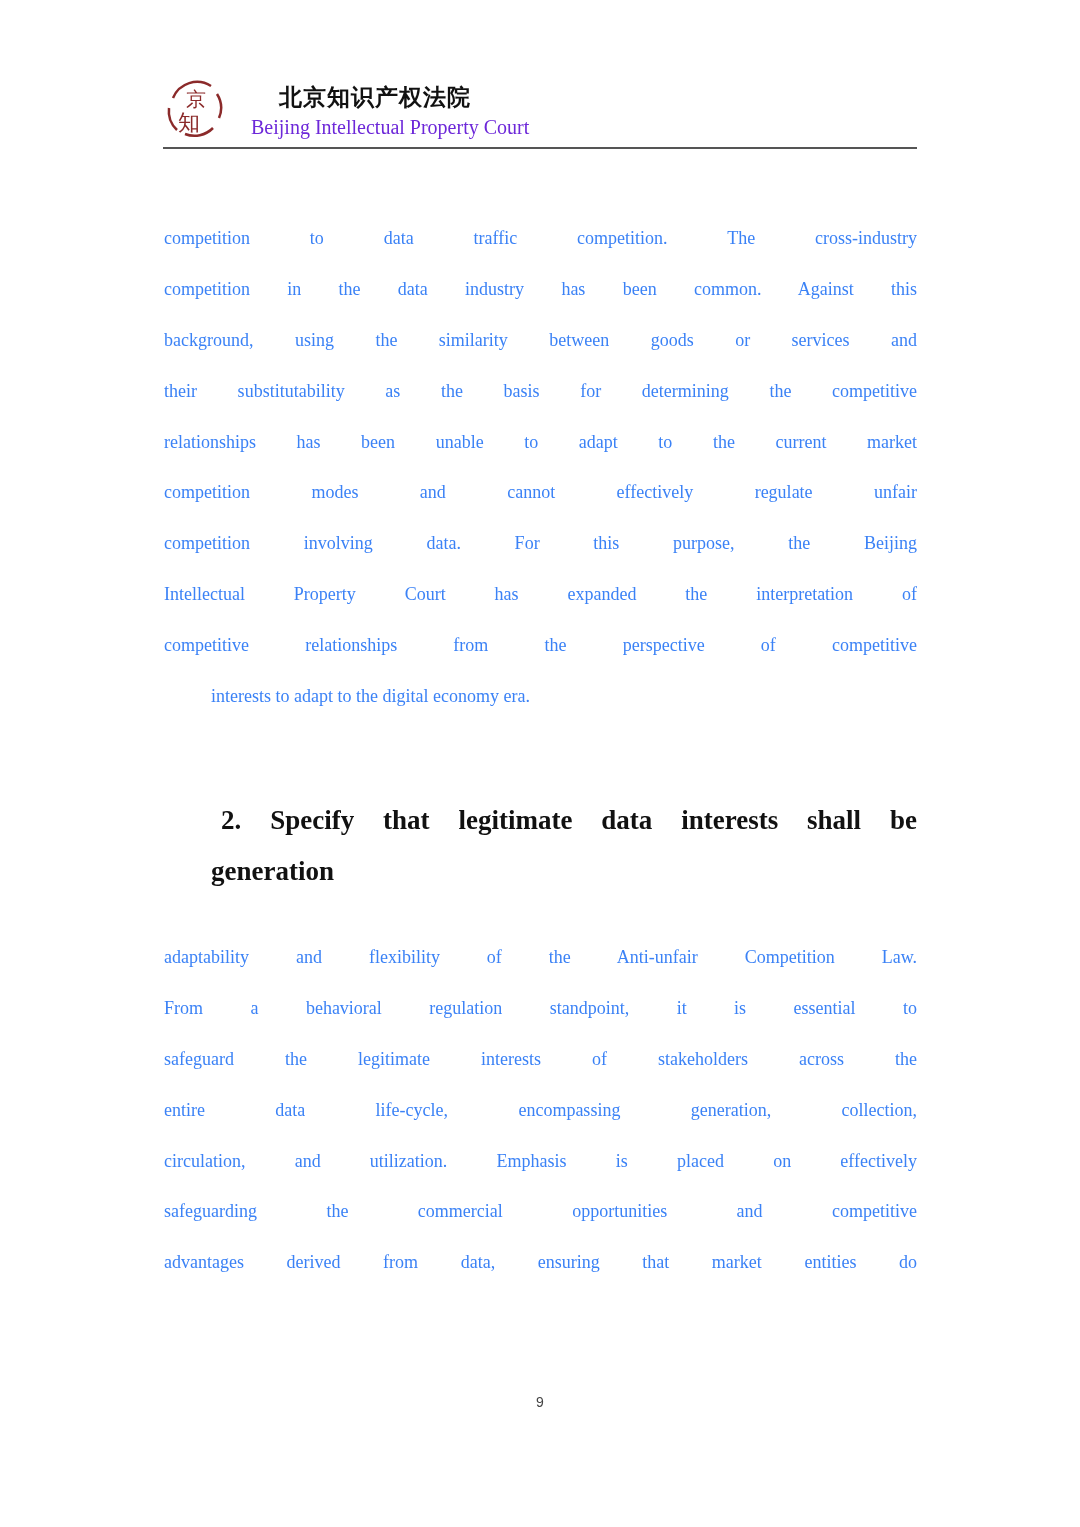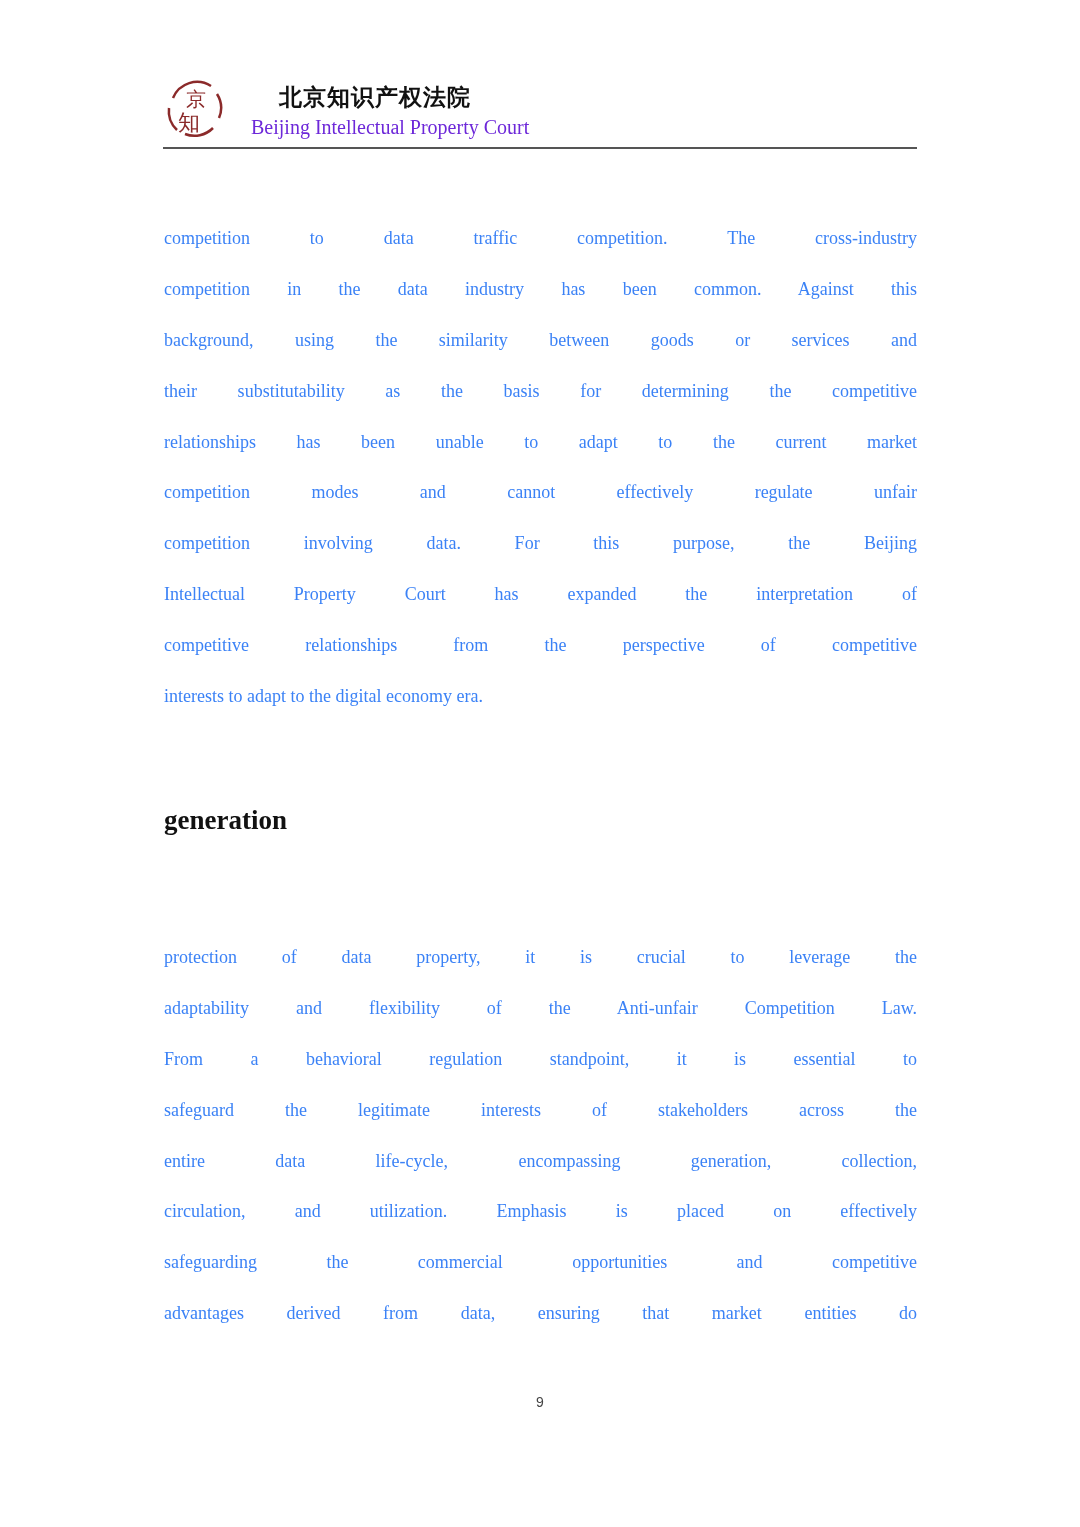--- a/index.html
+++ b/index.html
@@ -4,21 +4,21 @@
 <style>
   html, body { margin: 0; padding: 0; background: #ffffff; }
   body { width: 1080px; height: 1527px; position: relative; overflow: hidden; }
   .header { position: absolute; left: 163px; top: 76px; width: 754px; height: 72px; }
   .logo { position: absolute; left: 0; top: 2px; width: 62px; height: 62px; }
   .cn-title { position: absolute; left: 116px; top: 6px; font-family: "DejaVu Sans", sans-serif; font-size: 23px; font-weight: bold; color: #111; letter-spacing: 1px; }
   .en-title { position: absolute; left: 88px; top: 40px; font-family: "Liberation Serif", serif; font-size: 20px; color: #6d28d9; }
   .header-rule { position: absolute; left: 163px; top: 147px; width: 754px; height: 2px; background: #555; }
   .body-text { position: absolute; left: 164px; width: 753px; font-family: "Liberation Serif", serif; font-size: 18px; color: #3b82f6; line-height: 50.9px; text-align: justify; }
   .line { display: block; text-align: justify; text-align-last: justify; white-space: nowrap; height: 50.9px; }
-  .line.last { text-align-last: left; }
+  .line.last { text-align-last: left; margin-left: 47px; }
   .indent { text-indent: 57px; }
   .p1 { top: 213px; }
   .heading { position: absolute; left: 164px; width: 753px; top: 792px; font-family: "Liberation Serif", serif; font-weight: bold; font-size: 27px; color: #111; line-height: 56px; }
   .p2 { top: 932px; }
   .page-num { position: absolute; left: 0; width: 1080px; top: 1394px; text-align: center; font-family: "Liberation Sans", sans-serif; font-size: 14px; color: #444; }
 </style>
 </head>
 <body>
 
 <div class="header">
@@ -42,25 +42,25 @@
   <span class="line">their substitutability as the basis for determining the competitive</span>
   <span class="line">relationships has been unable to adapt to the current market</span>
   <span class="line">competition modes and cannot effectively regulate unfair</span>
   <span class="line">competition involving data. For this purpose, the Beijing</span>
   <span class="line">Intellectual Property Court has expanded the interpretation of</span>
   <span class="line">competitive relationships from the perspective of competitive</span>
   <span class="line last">interests to adapt to the digital economy era.</span>
 </div>
 
 <div class="heading">
+  <span class="line indent">2. Specify that legitimate data interests shall be</span>
   <span class="line last" style="height:56px">generation</span>
 </div>
 
 <div class="body-text p2">
-  <span class="line">protection of data property, it is crucial to leverage the</span>
   <span class="line">adaptability and flexibility of the Anti-unfair Competition Law.</span>
   <span class="line">From a behavioral regulation standpoint, it is essential to</span>
   <span class="line">safeguard the legitimate interests of stakeholders across the</span>
   <span class="line">entire data life-cycle, encompassing generation, collection,</span>
   <span class="line">circulation, and utilization. Emphasis is placed on effectively</span>
   <span class="line">safeguarding the commercial opportunities and competitive</span>
   <span class="line">advantages derived from data, ensuring that market entities do</span>
 </div>
 
 <div class="page-num">9</div>

